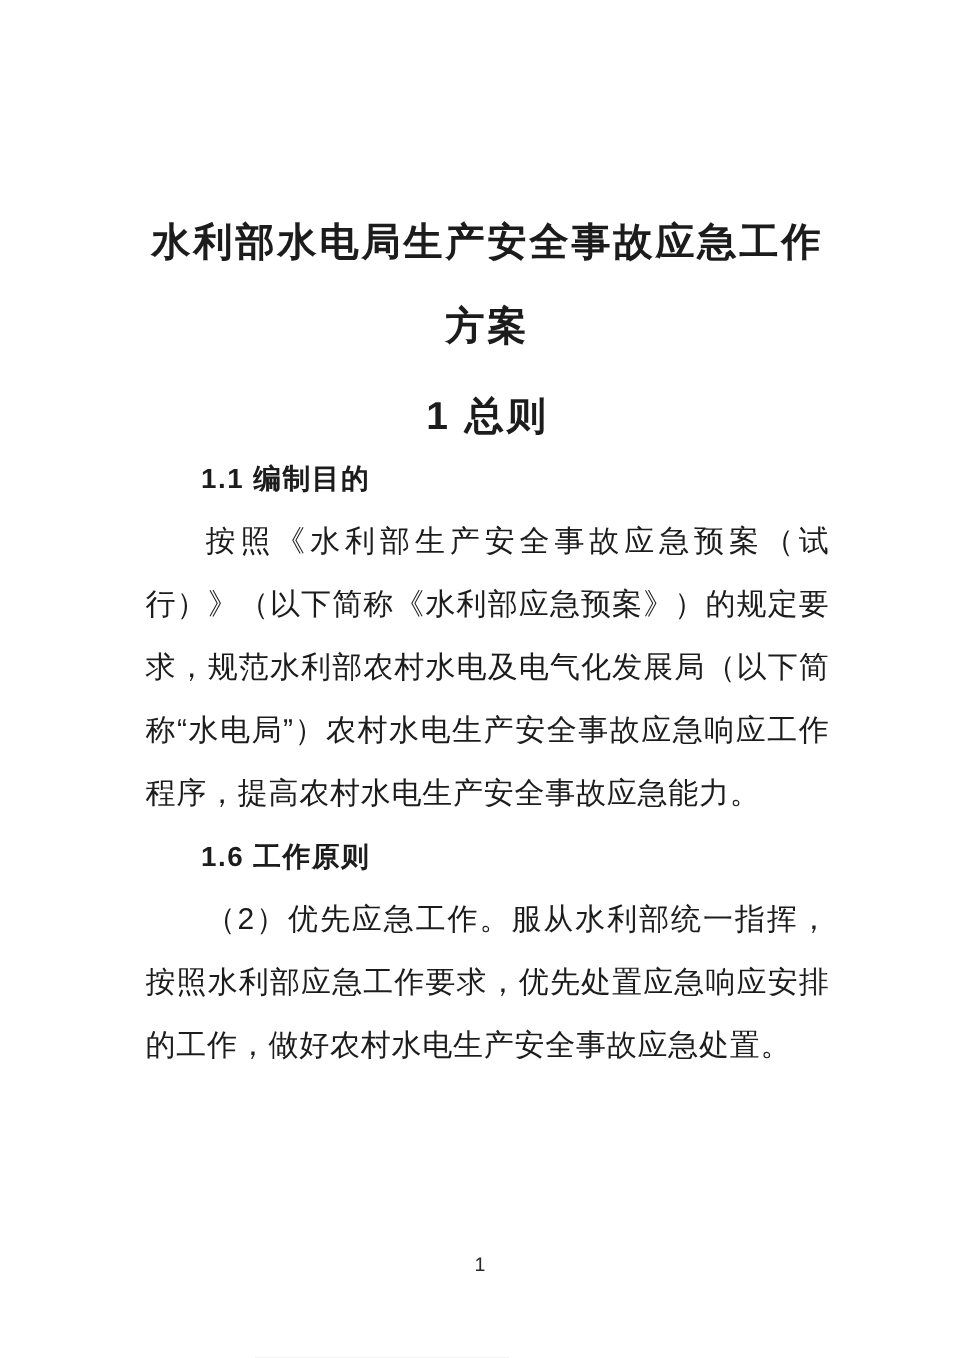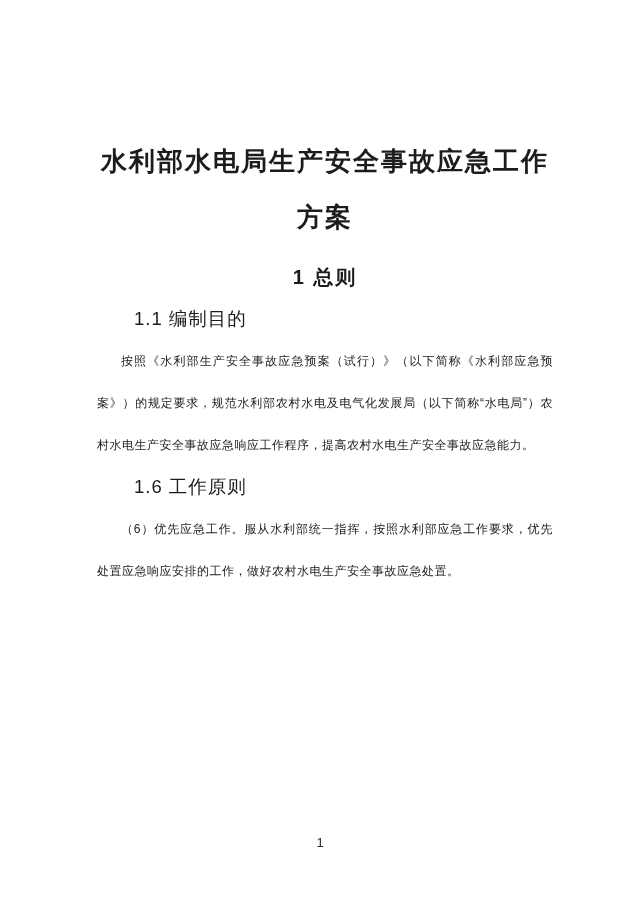--- a/index.html
+++ b/index.html
@@ -26,37 +26,37 @@
     font-weight: bold;
     text-align: center;
     line-height: 56px;
     letter-spacing: 2px;
   }
   .doc-title .title-line {
     display: block;
   }
   .chapter-heading {
     margin: 11px 0 0 0;
-    font-size: 20px;
+    font-size: 26px;
     font-weight: bold;
     text-align: center;
     line-height: 42px;
     letter-spacing: 2px;
   }
   .section-heading {
     margin: 0;
     font-size: 18.5px;
-    font-weight: normal;
+    font-weight: bold;
     line-height: 42px;
     text-indent: 2em;
     letter-spacing: 1px;
   }
   .para {
     margin: 0;
-    font-size: 12px;
+    font-size: 20px;
     line-height: 42px;
     text-align: justify;
     text-justify: inter-character;
     text-indent: 2em;
     letter-spacing: 0.5px;
   }
   .page-number {
     position: absolute;
     top: 835px;
     left: 0;
@@ -78,18 +78,18 @@
 
     <h2 class="chapter-heading">1 总则</h2>
 
     <h3 class="section-heading">1.1 编制目的</h3>
 
     <p class="para">按照《水利部生产安全事故应急预案（试行）》（以下简称《水利部应急预案》）的规定要求，规范水利部农村水电及电气化发展局（以下简称“水电局”）农村水电生产安全事故应急响应工作程序，提高农村水电生产安全事故应急能力。</p>
 
     <h3 class="section-heading">1.6 工作原则</h3>
 
 
-    <p class="para">（6）优先应急工作。服从水利部统一指挥，按照水利部应急工作要求，优先处置应急响应安排的工作，做好农村水电生产安全事故应急处置。</p>
+    <p class="para">（2）优先应急工作。服从水利部统一指挥，按照水利部应急工作要求，优先处置应急响应安排的工作，做好农村水电生产安全事故应急处置。</p>
 
   </div>
 
   <div class="page-number">1</div>
 </div>
 
 </body></html>

